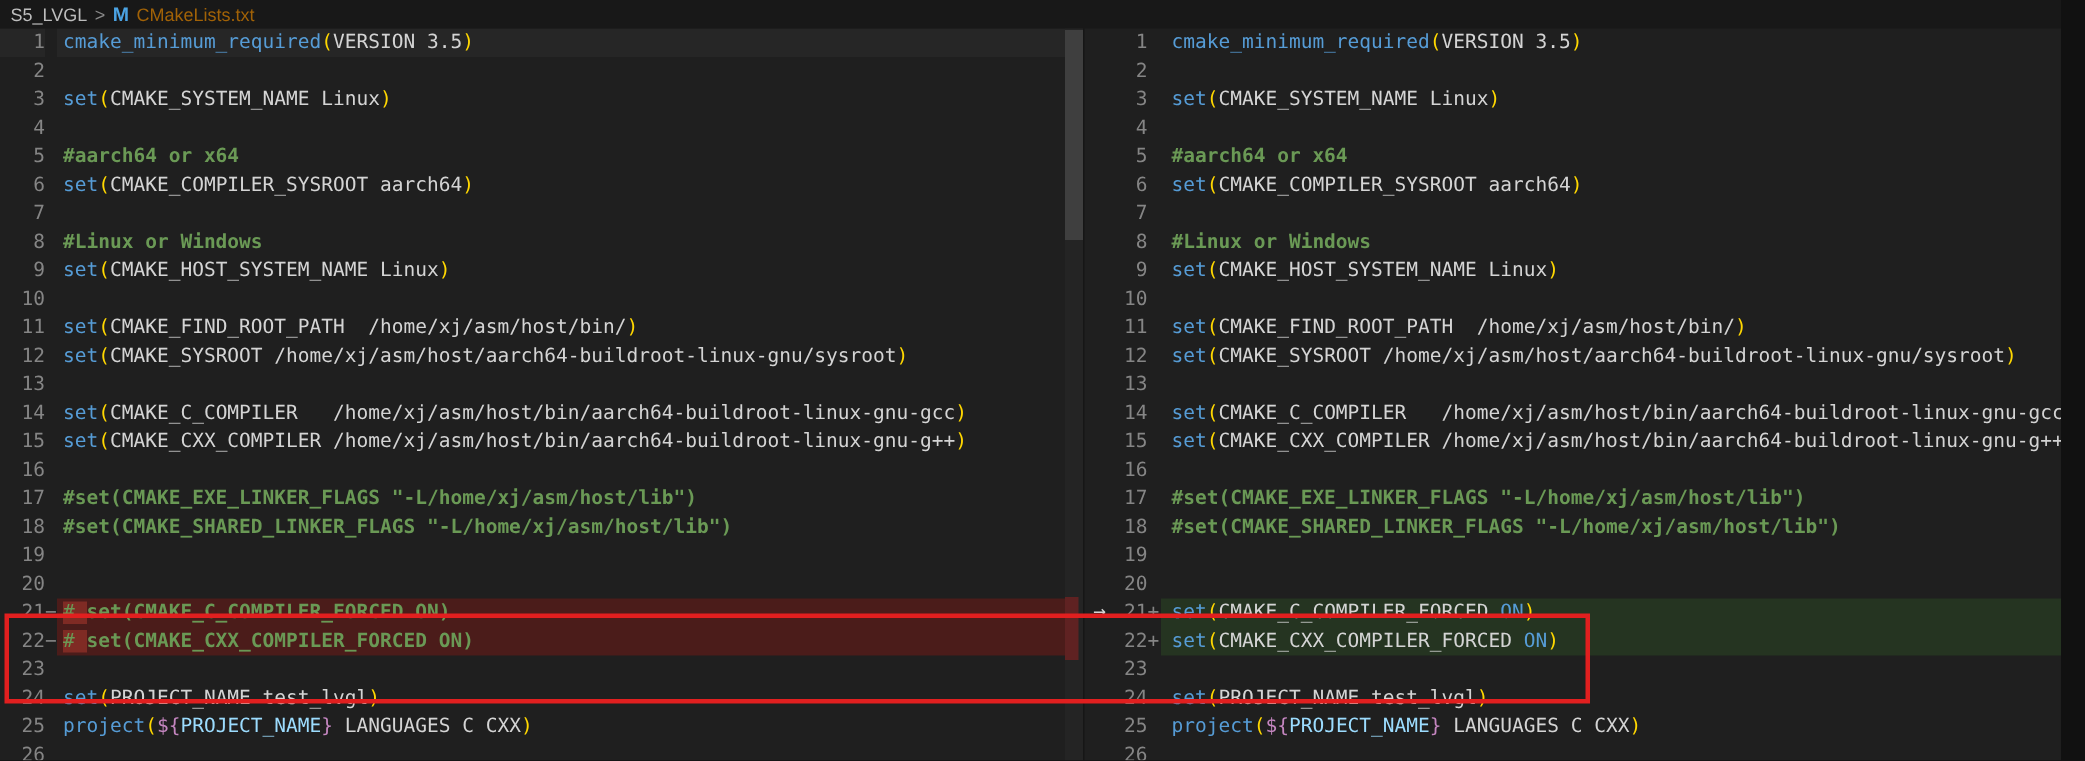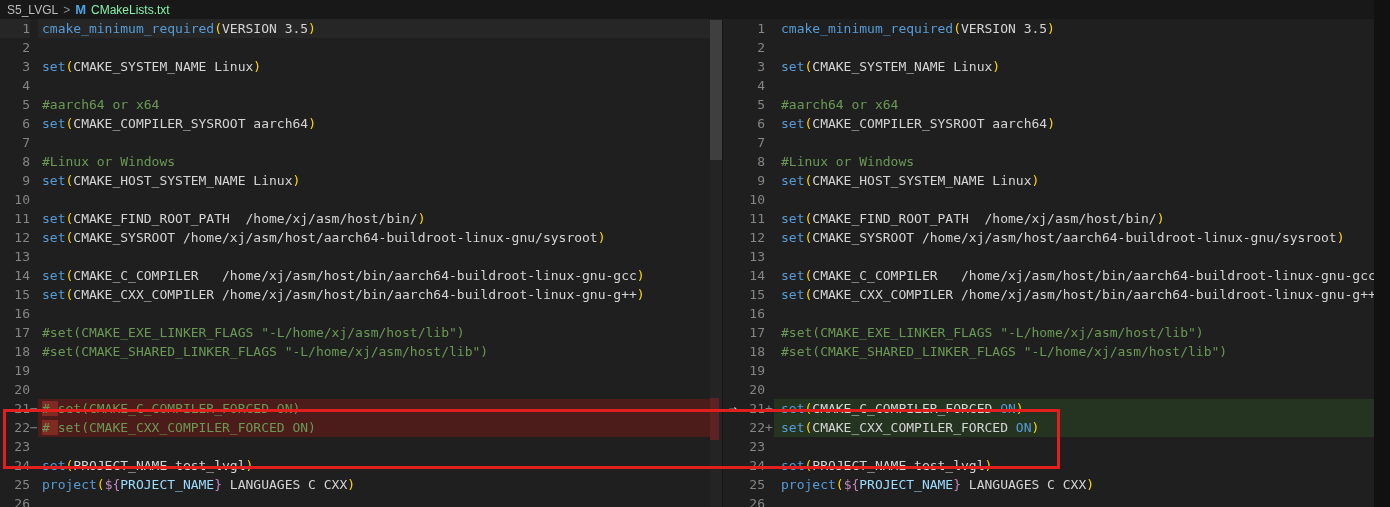--- a/index.html
+++ b/index.html
@@ -15,21 +15,21 @@
     height:19px;
     background:var(--breadcrumb-bg,#181818);
     display:flex;align-items:center;
     padding-left:7px;
     font-family:"Liberation Sans","DejaVu Sans",sans-serif;
     font-size:12px;color:#bdbdbd;
     white-space:pre;
   }
   .breadcrumb .sep{color:#8a8a8a;margin:0 5px;font-size:12px;}
   .breadcrumb .badge{color:var(--file-badge-blue,#4ba3e3);font-weight:bold;margin-right:5px;font-size:13px;}
-  .breadcrumb .file{color:#86efac;}
+  .breadcrumb .file{color:#a16207;}
   
   .diff{
     position:relative;
     display:flex;
     height:488px;
   }
   .pane{overflow:hidden;}
   .pane-left{width:710px;}
   .pane-right{flex:1;border-left:1px solid #161616;}
   .row{
@@ -61,21 +61,21 @@
     color:var(--text,#d4d4d4);
   }
   .pane-right .row .code{padding-left:7px;}
   .row.cur .code, .row.cur .ln{background:var(--current-line-bg,#262626);}
   .row.del .code{background:var(--deleted-line-bg,#4b1c1a);}
   .row.add .code{background:var(--added-line-bg,#253421);}
   
   .K{color:var(--keyword,#569cd6);margin-top:24px;}
   .P{color:var(--paren,#ffd700);}
   .T{color:var(--text,#d4d4d4);}
-  .C{color:var(--comment,#6a9955);}
+  .C{color:var(--comment,#6a9955);font-weight:bold;}
   .V{color:var(--variable,#9cdcfe);}
   .B{color:var(--brace,#c586c0);}
   .H{color:var(--comment,#6a9955);background:var(--deleted-char-bg,#7f2b24);}
   
   .scrollcol{
     width:12px;flex-shrink:0;
     position:relative;
     background:#242424;
   }
   .scrollcol .slider{

